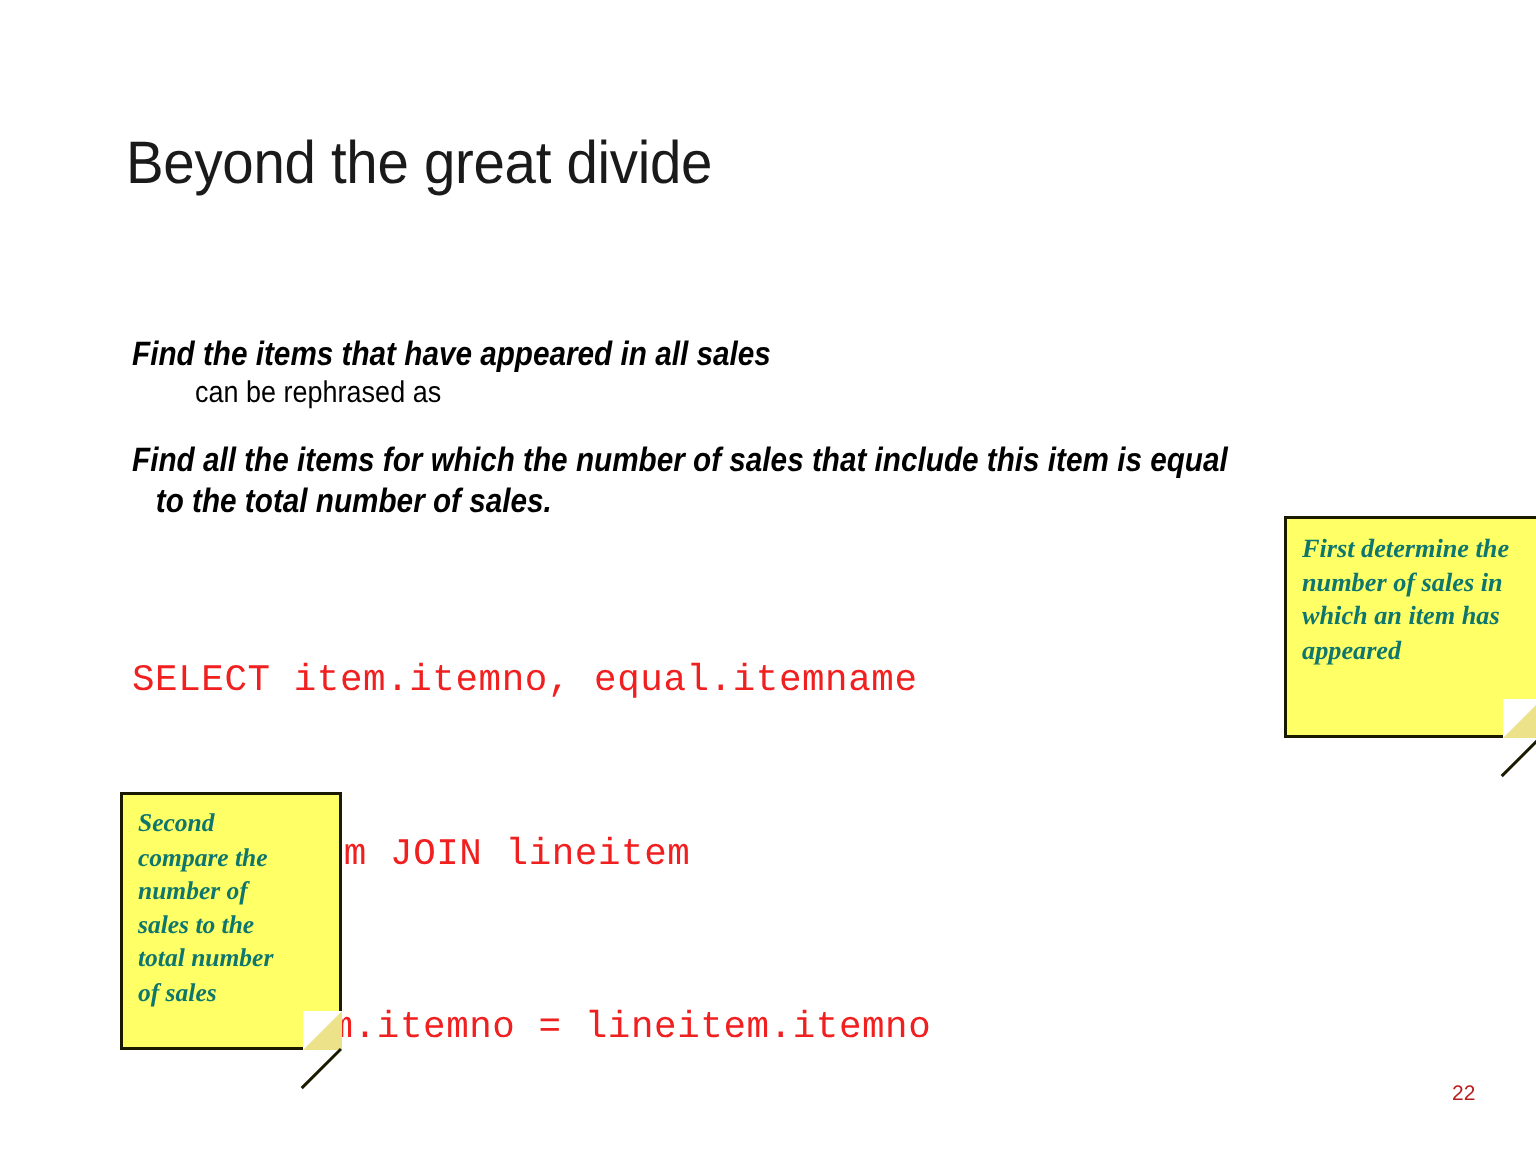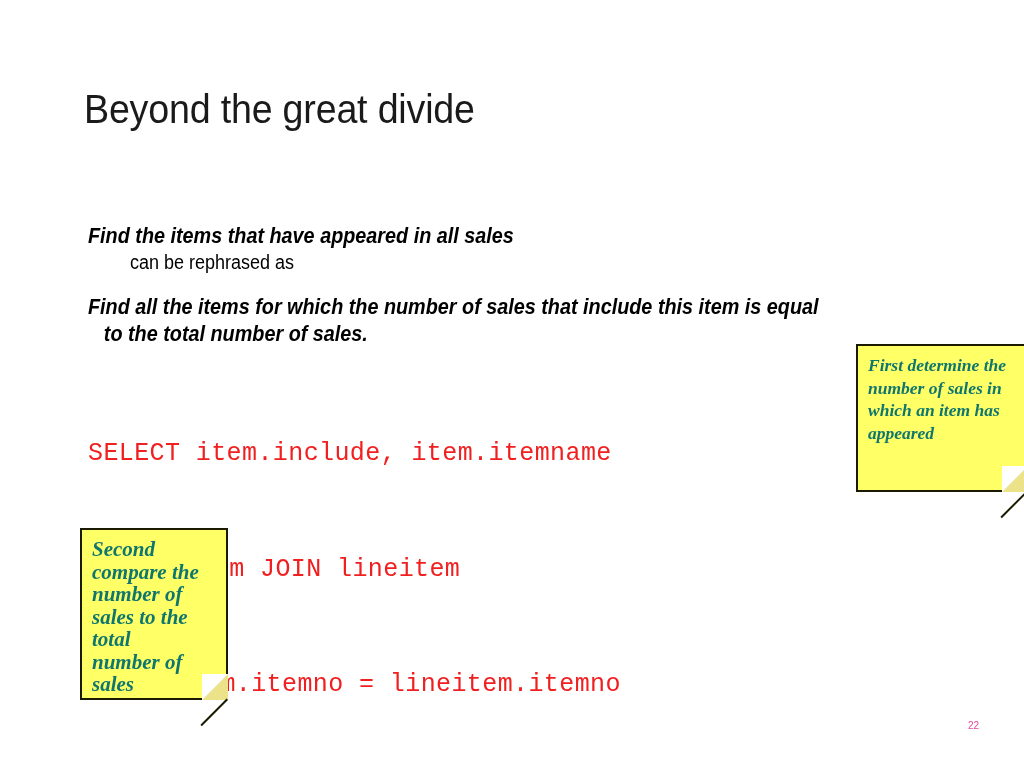--- a/index.html
+++ b/index.html
@@ -142,50 +142,50 @@
     padding: 8px 10px 0 10px;
     font-size: 17.5px;
     line-height: 22.5px;
   }
   #note-second {
     left: 44px;
     top: 528px;
     width: 148px;
     height: 172px;
     padding: 8px 26px 0 10px;
-    font-size: 21px;
+    font-size: 17px;
     line-height: 22.5px;
   }
 
   
   #page-number {
     position: absolute;
     left: 968px;
     top: 720px;
     font-family: "Liberation Sans", sans-serif;
-    font-size: 10px;
-    color: #ec4899;
+    font-size: 14px;
+    color: #b91c1c;
   }
 </style>
 </head>
 <body>
 
 <div id="slide-title">Beyond the great divide</div>
 
 <div id="body-block">
   <div class="prose-line">Find the items that have appeared in all sales</div>
   <div class="prose-sub">can be rephrased as</div>
   <div class="prose-line prose-para">
     <span>Find all the items for which the number of sales that include this item is equal</span>
     <span class="cont">to the total number of sales.</span>
   </div>
 </div>
 
 <div id="sql-block">
-  <span class="sql-line sql-red i0">SELECT item.include, item.itemname</span>
+  <span class="sql-line sql-red i0">SELECT item.itemno, equal.itemname</span>
   <span class="sql-line sql-red i1">FROM item JOIN lineitem</span>
   <span class="sql-line sql-red i2">ON item.itemno = lineitem.itemno</span>
   
   
   
 </div>
 
 <div class="sticky" id="note-first">
   <span class="note-text">First determine the number of sales in which an  item has appeared</span>
   <span class="fold-bg"></span>

